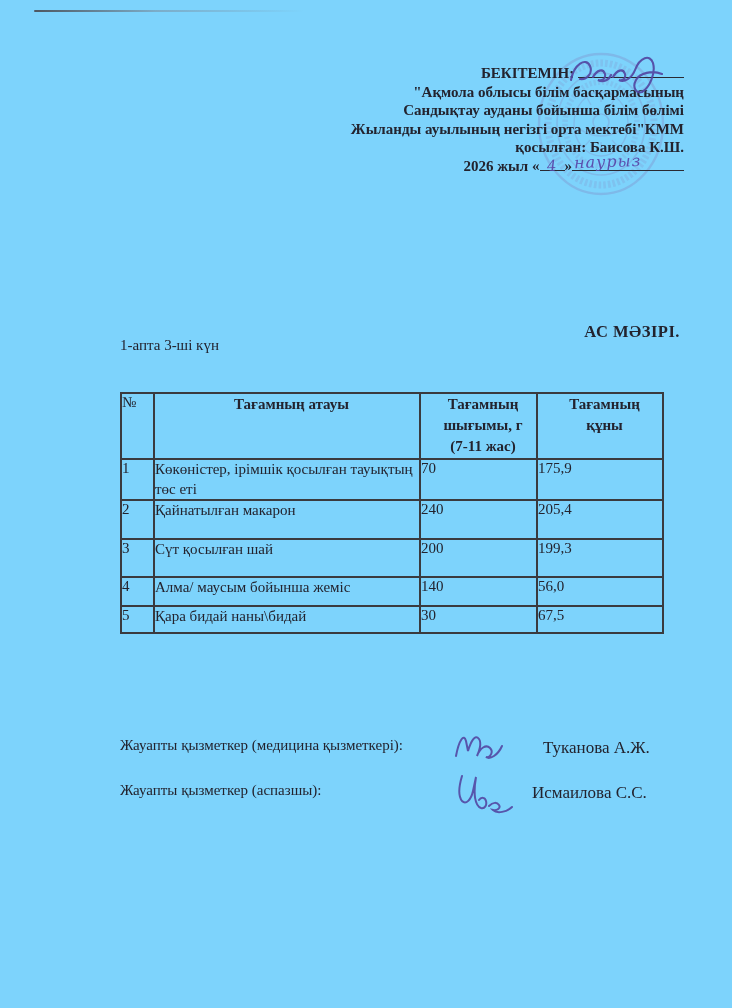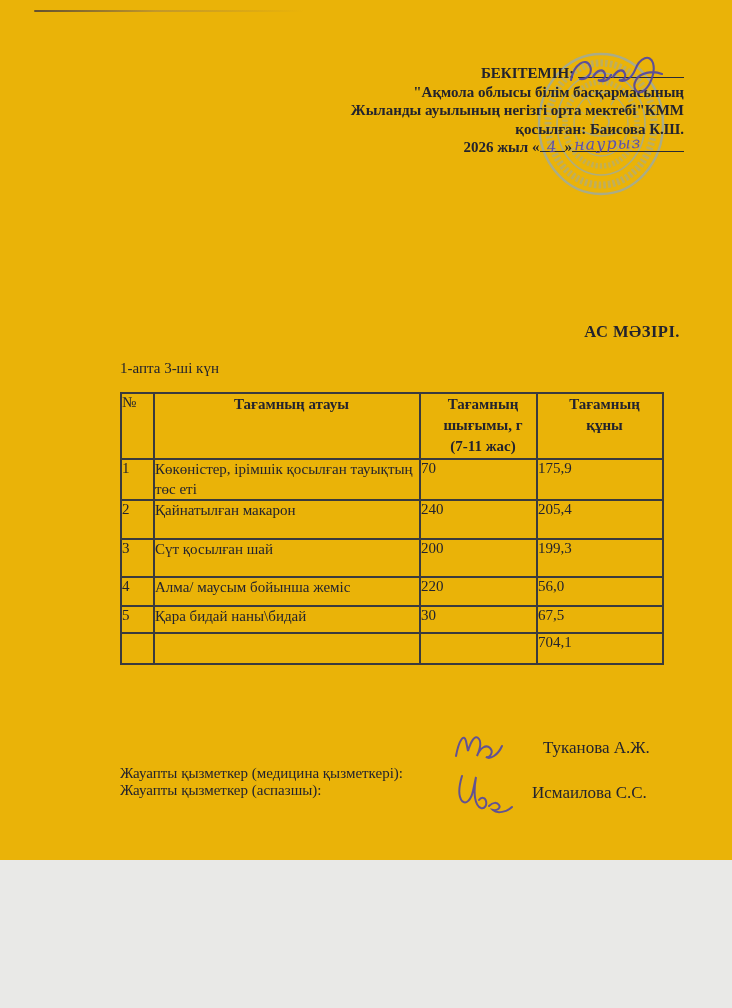--- a/index.html
+++ b/index.html
@@ -1,19 +1,19 @@
 <!DOCTYPE html>
 <html><head>
 <meta charset="utf-8">
 <style>
   html,body{margin:0;padding:0;}
   body{width:732px;height:1008px;background:#e9e9e7;}
   .page{
-    position:relative;width:732px;height:860px;overflow:hidden;
-    background:#eab308;
+    position:relative;width:732px;height:1008px;overflow:hidden;
+    background:#7dd3fc;
     font-family:"Liberation Serif","DejaVu Serif",serif;
     color:#23232e;
   }
   
   .scan-line{
     position:absolute;top:10px;left:34px;width:270px;height:2px;
     background:linear-gradient(to right, rgba(66,56,58,.8), rgba(120,100,104,.35) 45%, rgba(140,120,120,0));
     border-radius:1px;
   }
   
@@ -33,21 +33,21 @@
   .month-ink{
     position:absolute;left:2px;bottom:-2px;font-size:16px;letter-spacing:1px;
     transform:rotate(-2deg);font-weight:normal;
   }
   .sig-svg{position:absolute;}
   
   .doc-title{
     position:absolute;top:322px;left:120px;width:560px;text-align:right;
     font-weight:bold;font-size:16.5px;letter-spacing:.5px;
   }
-  .doc-subtitle{position:absolute;top:360px;left:120px;font-size:15px;}
+  .doc-subtitle{position:absolute;top:337px;left:120px;font-size:15px;}
   
   table.menu{
     position:absolute;left:120px;top:392px;width:542px;
     border-collapse:collapse;table-layout:fixed;
     font-size:15px;
   }
   table.menu td,table.menu th{
     border:2px solid #3a3a3e;vertical-align:top;padding:0;
     font-weight:normal;text-align:left;overflow:hidden;
   }
@@ -86,20 +86,21 @@
         <line x1="70" y1="98" x2="63" y2="106"></line>
           <line x1="92" y1="98" x2="99" y2="106"></line>
       </g>
       <path d="M61,88 Q81,100 101,88" stroke-width="1.6" opacity=".6"></path>
     </g>
   </svg>
 
   <div class="approval">
     <div><span>БЕКІТЕМІН:</span>&nbsp;<span class="u-line sig-slot"></span></div>
     <div>"Ақмола облысы білім басқармасының</div>
+    <div>Сандықтау ауданы бойынша білім бөлімі</div>
     <div>Жыланды ауылының негізгі орта мектебі"КММ</div>
     <div>қосылған: Баисова К.Ш.</div>
     <div>
       <span>2026 жыл «</span><span class="u-line day-slot"><span class="ink day-ink">4</span></span><span>»</span><span class="u-line month-slot"><span class="ink month-ink">наурыз</span></span>
     </div>
   </div>
 
   <svg class="sig-svg" style="left:566px;top:50px;" width="112" height="44" viewBox="0 0 112 44">
     <path d="M5,30 C8,14 20,7 24,16 C27,23 21,30 14,29 M27,27 C31,20 37,18 39,24 C40,29 36,31 32,30 C37,33 43,30 45,25 M47,27 C51,20 57,18 59,24 C60,28 57,31 53,30 C58,33 66,28 69,20 C74,7 84,4 87,13 C90,24 83,38 76,42 C70,44 66,37 70,30 C74,23 86,20 96,24" fill="none" stroke="#5347a2" stroke-width="2.1" stroke-linecap="round" opacity=".92"></path>
   </svg>
@@ -144,39 +145,33 @@
     </tr>
     <tr style="height:38px">
       <td class="c-num">3</td>
       <td class="c-name">Сүт қосылған шай</td>
       <td class="c-out">200</td>
       <td class="c-cost">199,3</td>
     </tr>
     <tr style="height:29px">
       <td class="c-num">4</td>
       <td class="c-name">Алма/ маусым бойынша жеміс</td>
-      <td class="c-out">220</td>
+      <td class="c-out">140</td>
       <td class="c-cost">56,0</td>
     </tr>
     <tr style="height:27px">
       <td class="c-num">5</td>
       <td class="c-name">Қара бидай наны\бидай</td>
       <td class="c-out">30</td>
       <td class="c-cost">67,5</td>
     </tr>
-    <tr style="height:31px">
-      <td class="c-num"></td>
-      <td class="c-name"></td>
-      <td class="c-out"></td>
-      <td class="c-cost">704,1</td>
-    </tr>
   </tbody>
     </table>
 
-  <div class="foot-row" style="top:737px;margin-top:28px;">Жауапты қызметкер (медицина қызметкері):</div>
+  <div class="foot-row" style="top:737px;">Жауапты қызметкер (медицина қызметкері):</div>
   <svg class="sig-svg" style="left:448px;top:724px;" width="64" height="40" viewBox="0 0 64 40">
     <path d="M8,32 C11,16 16,9 18,17 L20,27 C23,17 27,10 31,15 C34,19 31,28 29,32 C32,24 38,20 42,24 C46,28 42,34 38,33 C42,36 50,31 54,22" fill="none" stroke="#5347a2" stroke-width="2" stroke-linecap="round" opacity=".9"></path>
   </svg>
   <div class="foot-name" style="left:543px;top:738px;">Туканова А.Ж.</div>
 
   <div class="foot-row" style="top:782px;">Жауапты қызметкер (аспазшы):</div>
   <svg class="sig-svg" style="left:452px;top:768px;" width="66" height="46" viewBox="0 0 66 46">
     <path d="M10,8 C7,18 6,28 10,33 C14,37 19,32 21,23 L24,9 C21,26 23,38 29,40 C33,41 35,37 34,33 C33,29 29,29 27,32 M37,38 C41,34 45,34 47,37 C49,40 45,43 41,42 C45,46 55,44 60,39" fill="none" stroke="#5347a2" stroke-width="2" stroke-linecap="round" opacity=".9"></path>
   </svg>
   <div class="foot-name" style="left:532px;top:783px;">Исмаилова С.С.</div>

